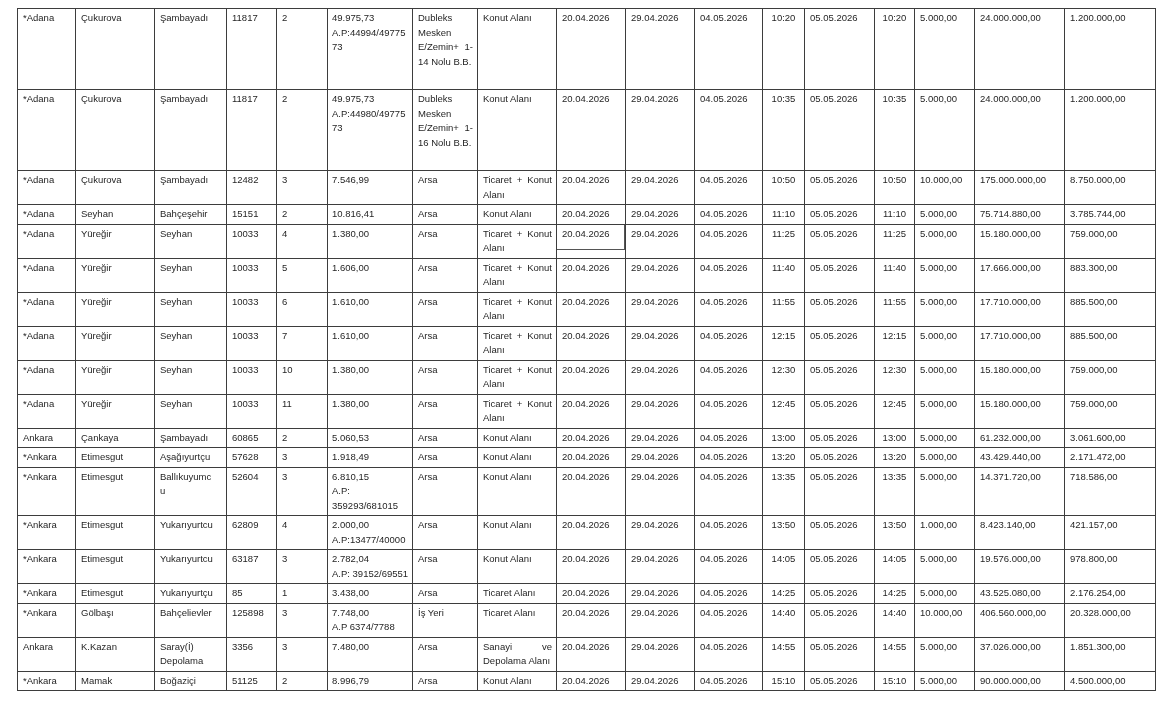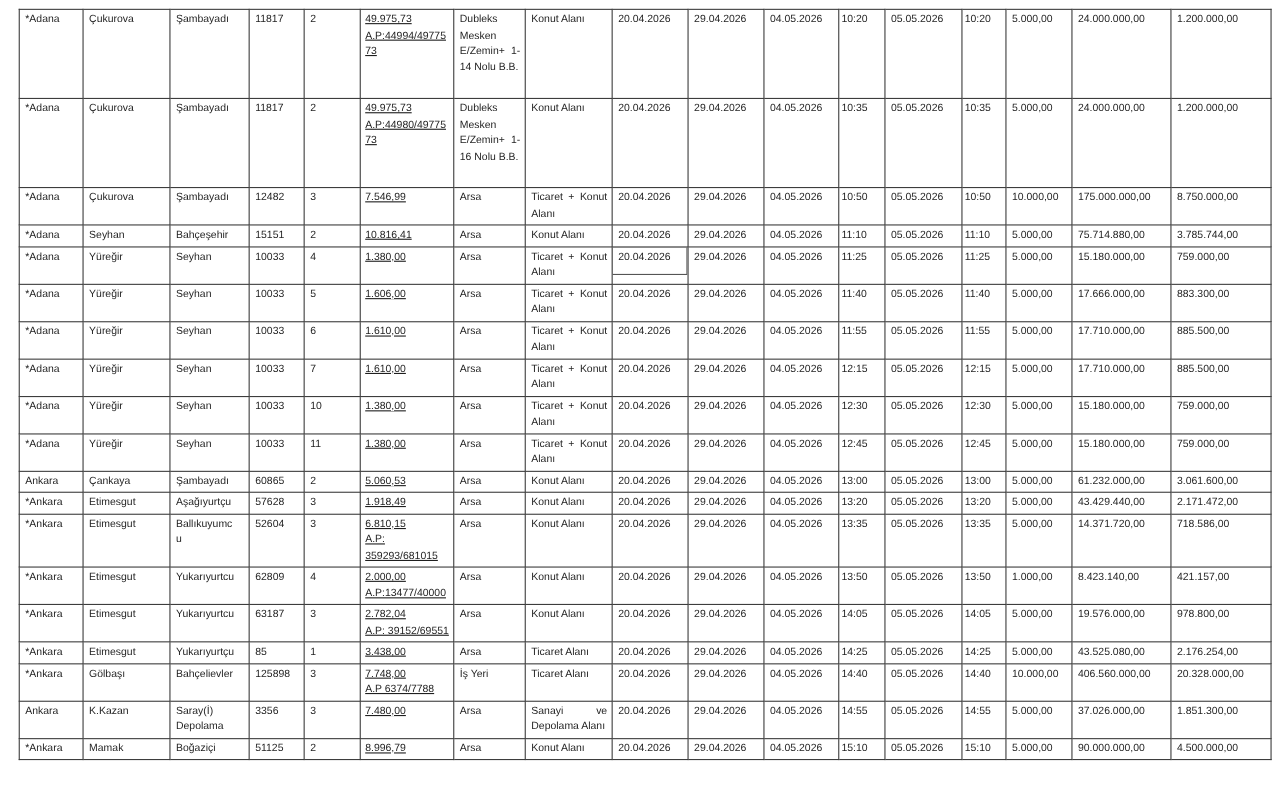--- a/index.html
+++ b/index.html
@@ -9,24 +9,24 @@
     border:1px solid #3d3d3d;
     vertical-align:top;
     font-size:9.5px;
     line-height:14.5px;
     color:#1f1f1f;
     padding:2px 4px 2px 5px;
     overflow:hidden;
     word-wrap:normal;
   }
   tr:nth-child(1) td, tr:nth-child(2) td{height:76px;}
-  .col-area{white-space:pre;padding-left:4px;padding-right:1px;text-decoration:underline;}
+  .col-area{white-space:pre;padding-left:4px;padding-right:1px;}
   .col-neighborhood{white-space:pre-line;}
   .col-type,.col-zone{text-align:justify;-moz-text-align-last:left;text-align-last:left;}
-  .col-t1,.col-t2{text-align:left;padding-left:2px;padding-right:2px;}
+  .col-t1,.col-t2{text-align:center;padding-left:2px;padding-right:2px;}
   td.boxed-cell{padding:0;}
   .box{
     border:1px solid #555555;
     box-sizing:border-box;
     height:26px;
     margin:-1px 0 0 -1px;
     padding:2px 0 0 5px;
   }
 </style>
 </head>

